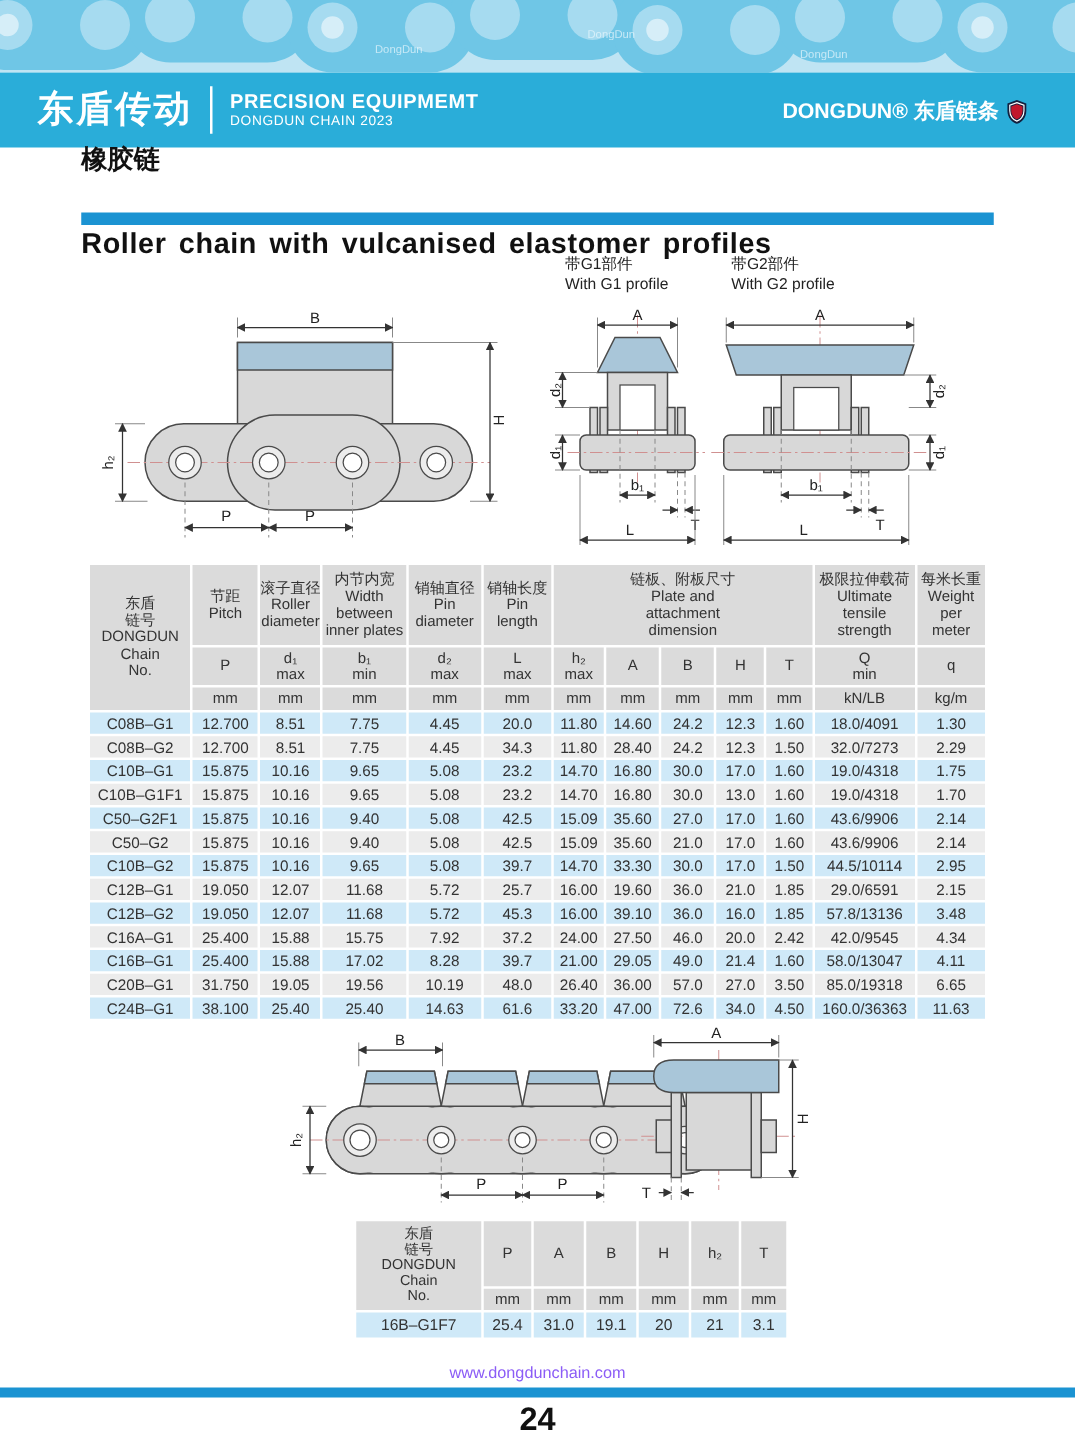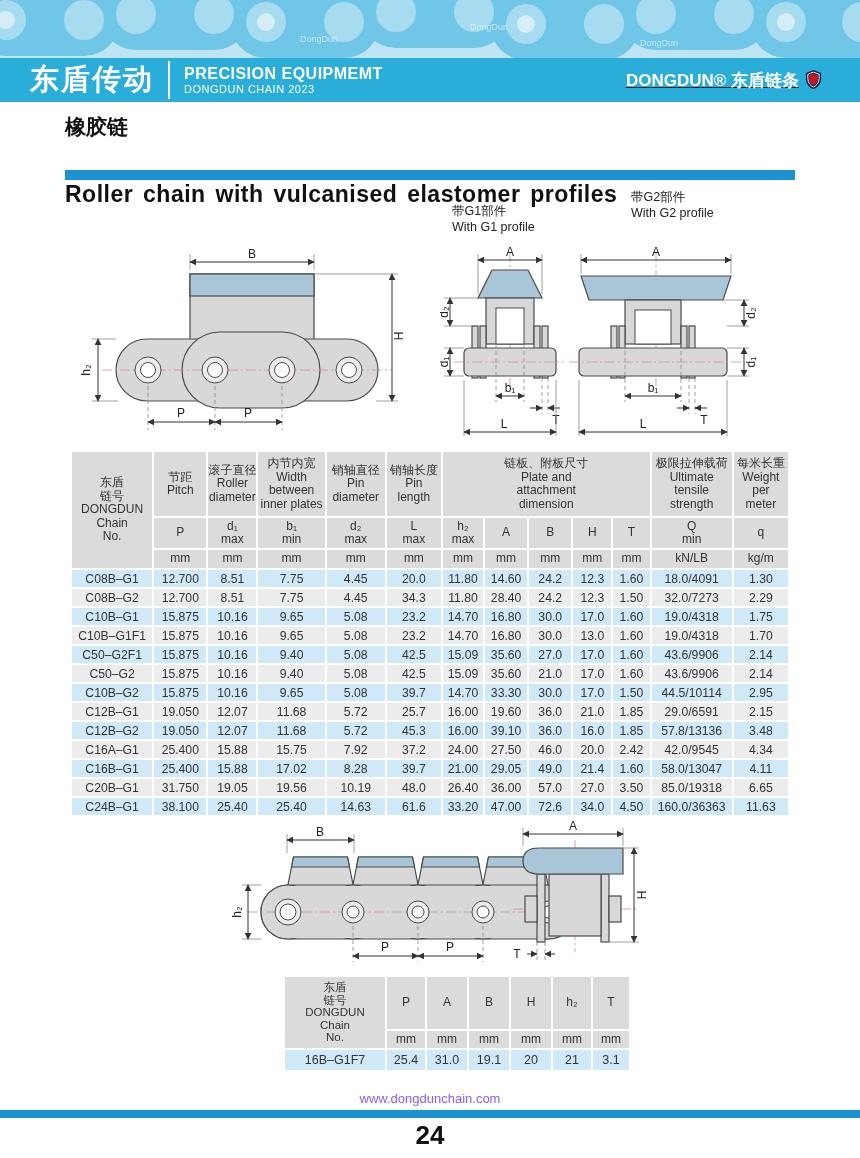--- a/index.html
+++ b/index.html
@@ -3,39 +3,39 @@
 <meta charset="utf-8">
 <style>
   * { margin:0; padding:0; box-sizing:border-box; }
   html,body { background:#ffffff; }
   body { font-family:"Liberation Sans","DejaVu Sans",sans-serif; color:#222; }
   .page { position:relative; width:860px; height:1158px; background:#fff; overflow:hidden; }
   .abs { position:absolute; }
 
   
   .chain-band { left:0; top:0; width:860px; height:58px; overflow:hidden; }
-  .hdr-bar { left:0; top:58px; width:860px; height:44px; background:#2aadd9;
+  .hdr-bar { left:0; top:58px; width:860px; height:60px; background:#2aadd9;
              display:flex; align-items:center; padding:0 38px 0 30px; }
   .logo { color:#fff; font-size:29px; font-weight:bold; letter-spacing:2px; white-space:nowrap; }
   .v-div { width:2px; height:38px; background:#ffffff; margin:0 14px; }
   .tag-wrap { display:flex; flex-direction:column; justify-content:flex-start; }
   .tagline { color:#fff; font-size:16px; font-weight:bold; letter-spacing:.5px; line-height:18px; }
   .edition { color:#fff; font-size:11px; letter-spacing:.5px; line-height:13px; }
-  .brand-wrap { margin-left:auto; display:flex; align-items:flex-start; gap:6px;text-decoration:underline; }
+  .brand-wrap { margin-left:auto; display:flex; align-items:flex-end; gap:6px; }
   .brand { color:#fff; font-size:17px; font-weight:bold; white-space:nowrap; }
 
   
   .title-zh { left:65px; top:113px; font-size:21px; font-weight:bold; color:#111; }
   .title-en { left:65px; top:137px; font-size:23px; font-weight:bold; color:#111; letter-spacing:.5px; word-spacing:3px;margin-top:44px; }
   .title-rule { left:65px; top:170px; width:730px; height:10px; }
 
   
   .cap { font-size:12.5px; color:#222; line-height:16px; }
   .cap-g1 { left:452px; top:203px; }
-  .cap-g2 { left:585px; top:189px;margin-left:46px; }
+  .cap-g2 { left:585px; top:203px; }
 
   
   svg .steel { fill:#d8d8d8; stroke:#4a4a4a; stroke-width:1.2; }
   svg .steel-ns { fill:#d8d8d8; stroke:none; }
   svg .elas  { fill:#a9c6d9; stroke:#4a4a4a; stroke-width:1.2; }
   svg .hole  { fill:#ffffff; stroke:#4a4a4a; stroke-width:1; }
   svg .hole2 { fill:#ececec; stroke:#4a4a4a; stroke-width:1; }
   svg .dim { stroke:#333; stroke-width:1; fill:none; }
   svg .ext { stroke:#888; stroke-width:.8; fill:none; }
   svg .extd { stroke:#888; stroke-width:.8; stroke-dasharray:4 3; fill:none; }

